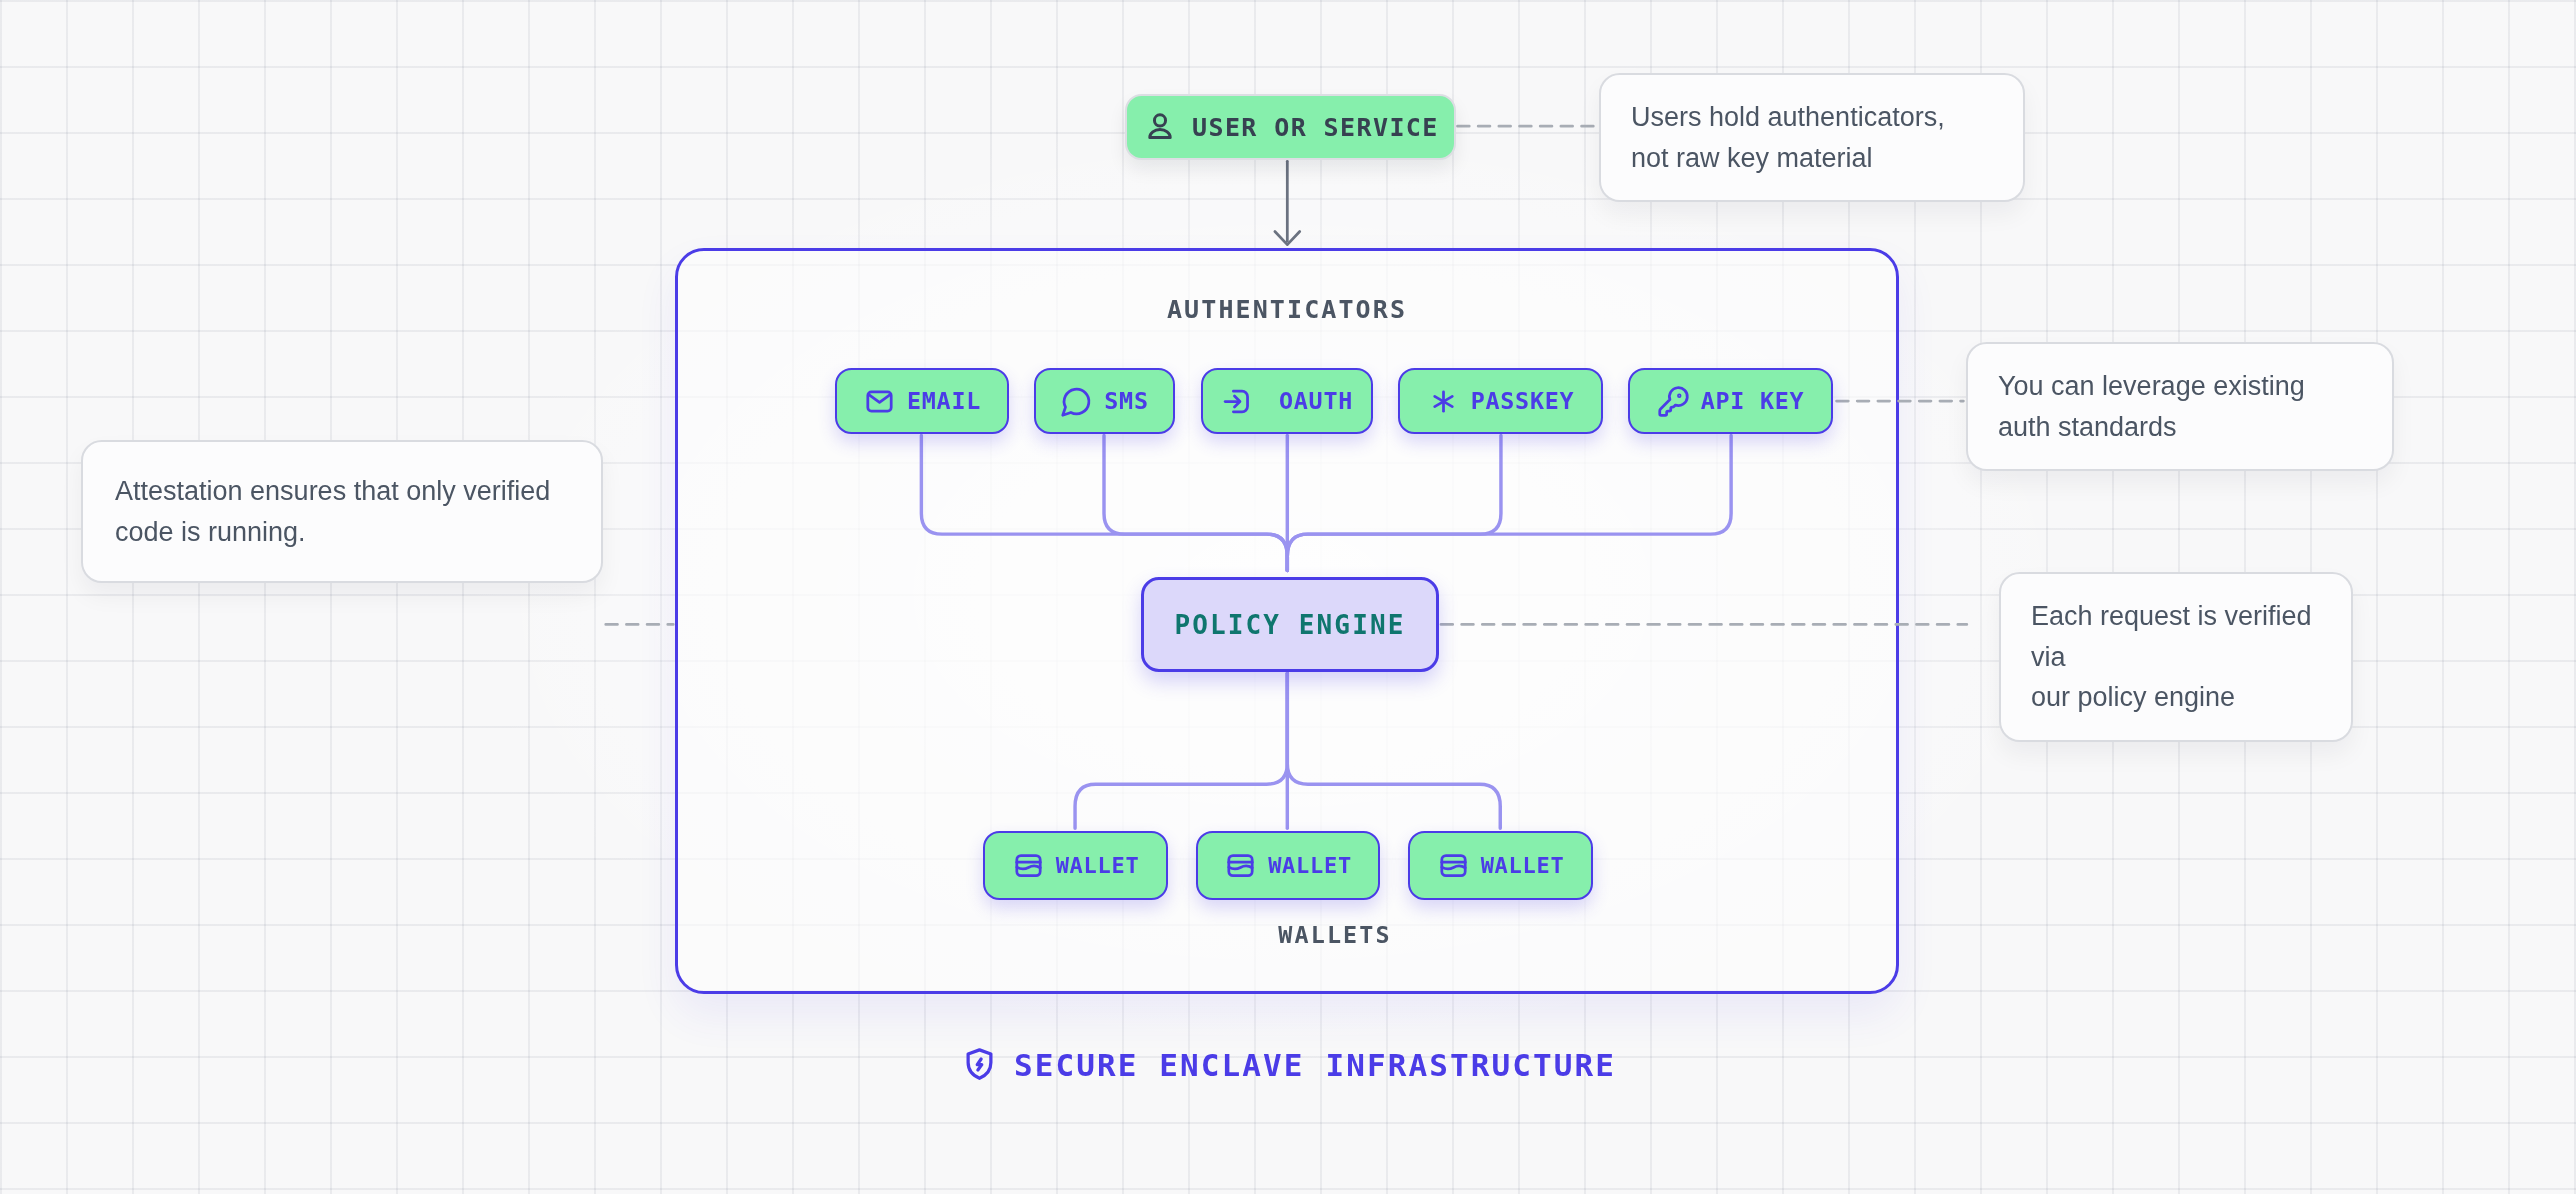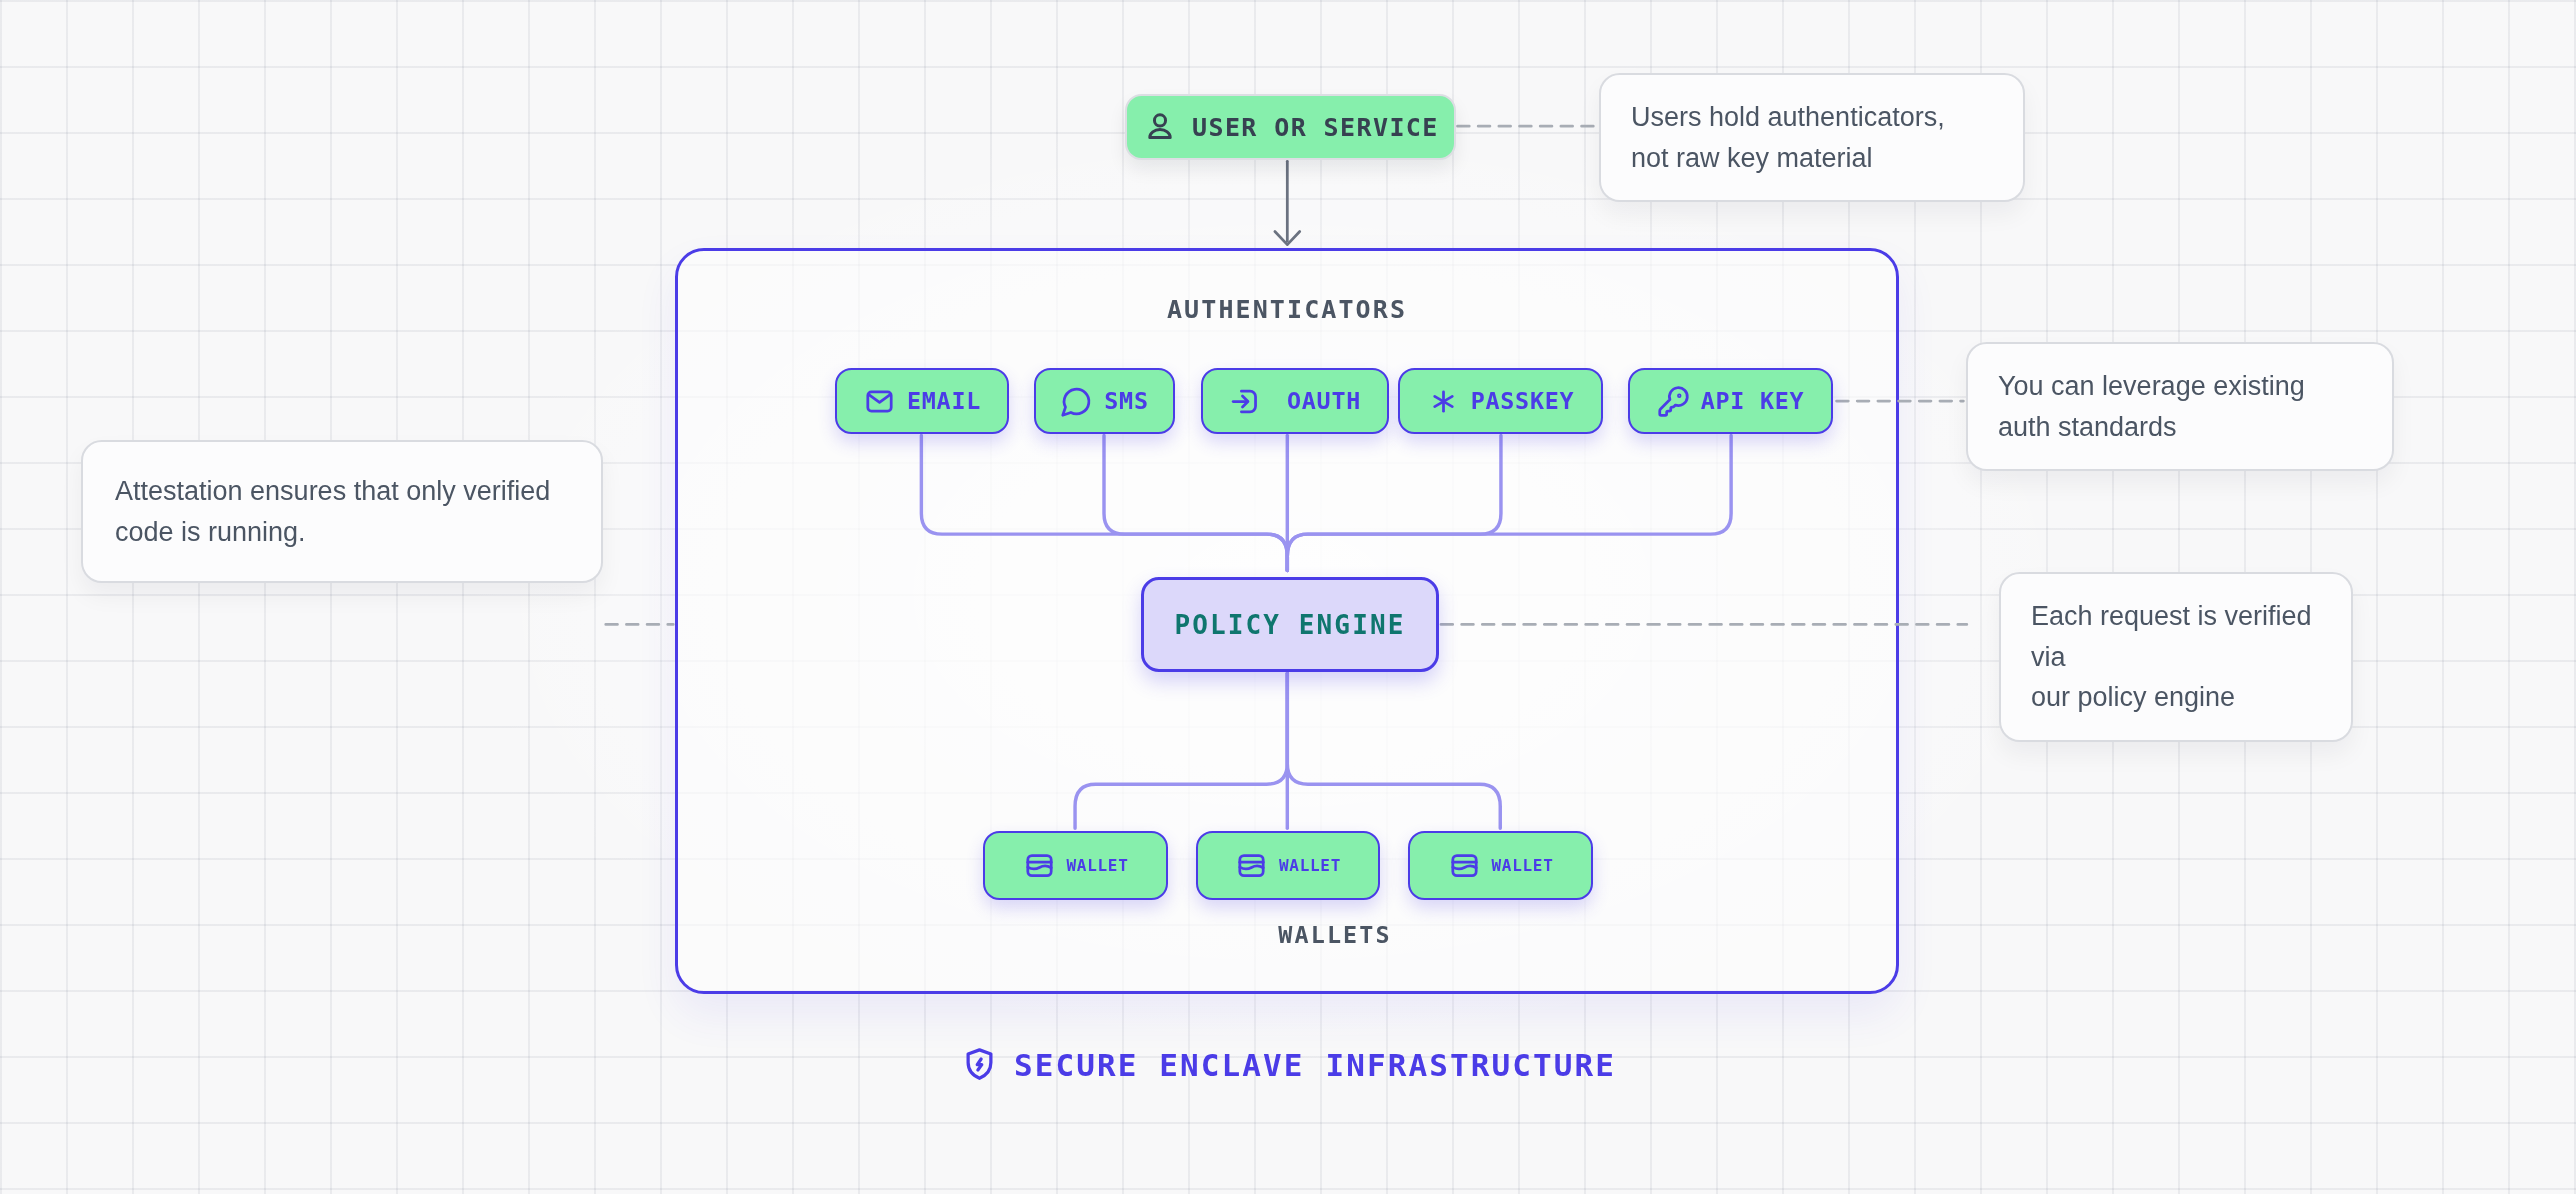--- a/index.html
+++ b/index.html
@@ -54,21 +54,21 @@
     left:1141px; top:577px; width:298px; height:95px;
     border:3.4px solid #4b3ce7; border-radius:18px;
     background:#dcd8fa;
     box-shadow:0 9.6px 19.3px rgba(75,60,231,0.22);
     color:#0f766e; font-size:26px; letter-spacing:2.1px;
   }
   .wallet-node{
     top:831px; height:69px; gap:11px;
     border:2.8px solid #4b3ce7; border-radius:16.5px;
     box-shadow:0 8.3px 16.5px rgba(75,60,231,0.20);
-    color:#4b3ce7; font-size:16px; letter-spacing:0.7px;
+    color:#4b3ce7; font-size:22px; letter-spacing:0.7px;
   }
   .annotation{
     z-index:4;
     background:#fcfcfd;
     border:2.1px solid #d9dbe0; border-radius:20.7px;
     box-shadow:0 12.4px 23.4px rgba(15,23,42,0.05);
     color:#4b5563; font-size:27px; line-height:1.5;
     padding:22px 30px;
     white-space:pre-line;
   }
@@ -144,21 +144,21 @@
 
 <div class="abs node mono auth-btn" style="left:1034px; width:141px;">
   <span class="icon">
     <svg class="icn" width="33" height="33" viewBox="0 0 24 24" stroke-width="2.2">
       <path d="M7.9 20 A9 9 0 1 0 4 16.1 L2 22 Z"></path>
     </svg>
   </span>
   <span>SMS</span>
 </div>
 
-<div class="abs node mono auth-btn" style="left:1201px; width:188px;gap:25px;">
+<div class="abs node mono auth-btn" style="left:1201px; width:172px;gap:25px;">
   <span class="icon">
     <svg class="icn" width="33" height="33" viewBox="0 0 24 24" stroke-width="2.2">
       <path d="M9 4.5 h6.3 a4 4 0 0 1 4 4 v7 a4 4 0 0 1 -4 4 H9"></path>
       <path d="M3 12 h10.3"></path>
       <path d="M9.8 8 L13.8 12 L9.8 16"></path>
     </svg>
   </span>
   <span>OAUTH</span>
 </div>
 

